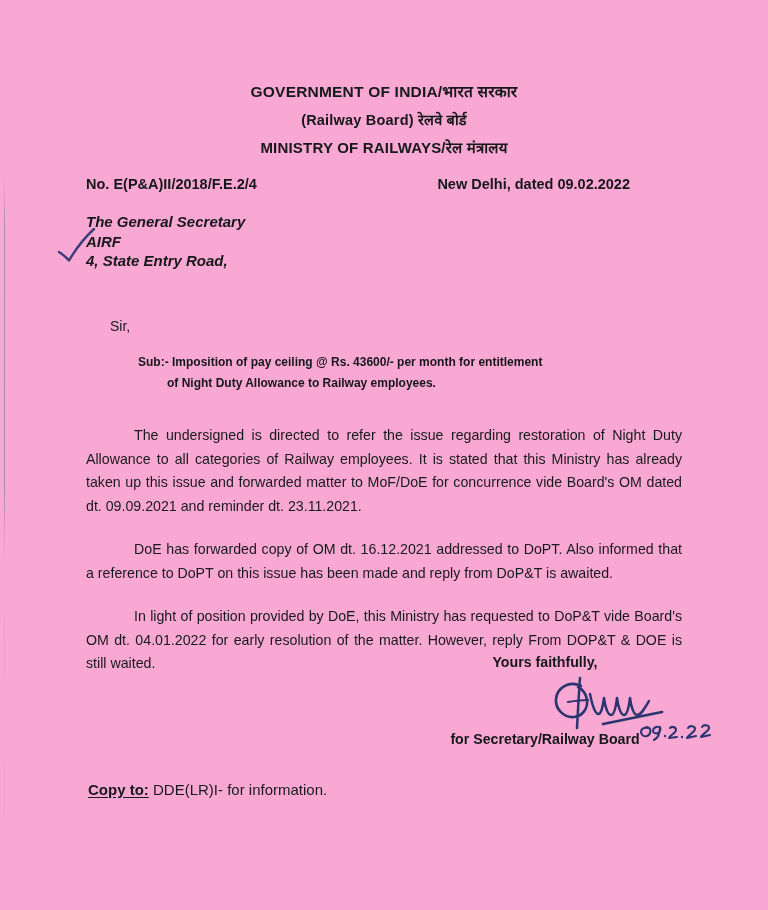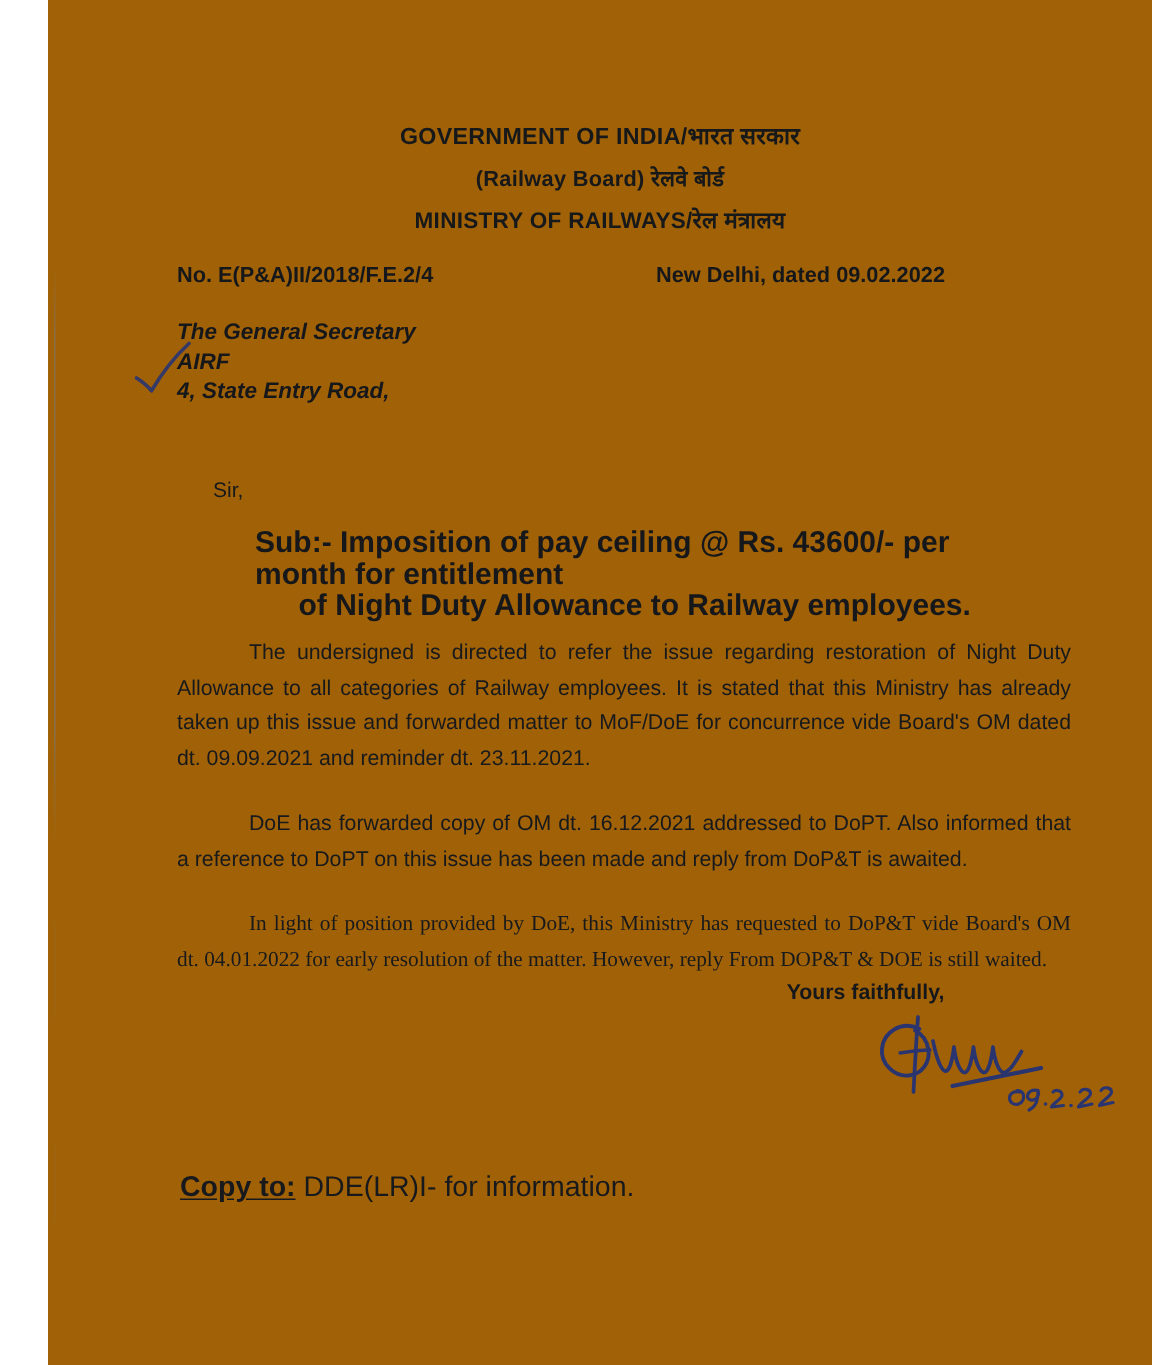--- a/index.html
+++ b/index.html
@@ -13,22 +13,21 @@
     position: relative;
     overflow: hidden;
     font-family: "Liberation Sans", sans-serif;
     color: #1a1a1a;
     -webkit-font-smoothing: antialiased;
   }
 
   .page {
     position: absolute;
     inset: 0;
-    background: #a16207;
-    margin-left: 32px;
+    background: #f9a8d4;
   }
 
   
   .scan-artifact {
     position: absolute;
     left: 4px;
     top: 178px;
     width: 1px;
     height: 385px;
     background: linear-gradient(to bottom,
@@ -113,42 +112,42 @@
     font-size: 14px;
     color: #17191c;
   }
 
   
   .subject {
     position: absolute;
     left: 138px;
     right: 88px;
     top: 352px;
-    font-size: 20px;
+    font-size: 12px;
     font-weight: 700;
     line-height: 21px;
     color: #15171a;
   }
   .subject .sub-l2 { padding-left: 29px; display: block; }
 
   
   .body-block {
     position: absolute;
     left: 86px;
     width: 596px;
     font-size: 14.2px;
     line-height: 23.5px;
     text-align: justify;
     color: #17191c;
   }
   .body-block p {
     margin: 0 0 20px 0;
     text-indent: 48px;
   }
-  .body-block p:last-child { margin-bottom: 0; font-family: Liberation Serif, serif; }
+  .body-block p:last-child { margin-bottom: 0; }
   #para-wrap { top: 424px; }
 
   
   .closing {
     position: absolute;
     top: 654px;
     left: 400px;
     width: 290px;
     text-align: center;
     font-size: 14.2px;
@@ -174,21 +173,21 @@
     width: 190px;
     height: 72px;
     pointer-events: none;
   }
 
   
   .copy-to {
     position: absolute;
     left: 88px;
     top: 781px;
-    font-size: 19px;
+    font-size: 15px;
     color: #17191c;
   }
   .copy-to .label {
     font-weight: 700;
     text-decoration: underline;
     text-underline-offset: 2px;
   }
 </style>
 </head>
 <body>
@@ -256,18 +255,19 @@
         <path d="M112 55 C108 54 105 56 105 59 C105 61 108 62 110 61 C112 60 113 57 112 55 C112 63 110 66 106 68"></path>
         <circle cx="117" cy="64" r="1.2" fill="#2a3570" stroke="none"></circle>
         <path d="M122 56 C124 54 128 55 128 58 C128 61 122 63 121 66 L129 65"></path>
         <circle cx="134" cy="65" r="1.2" fill="#2a3570" stroke="none"></circle>
         <path d="M140 56 C142 53 147 54 147 57 C147 60 140 63 139 66 L148 64"></path>
         <path d="M154 55 C156 52 161 53 161 56 C161 59 154 62 153 65 L162 63"></path>
       </g>
     </g>
   </svg>
 
+  <div class="sign-for">for Secretary/Railway Board</div>
 
   <div class="copy-to">
     <span class="label">Copy to:</span><span> DDE(LR)I- for information.</span>
   </div>
 
 </div>
 
 </body></html>

